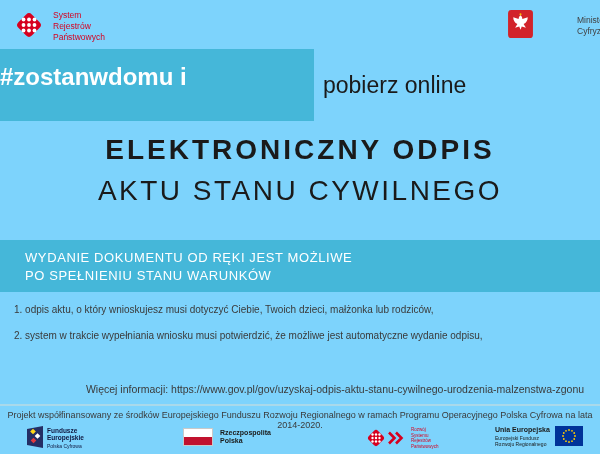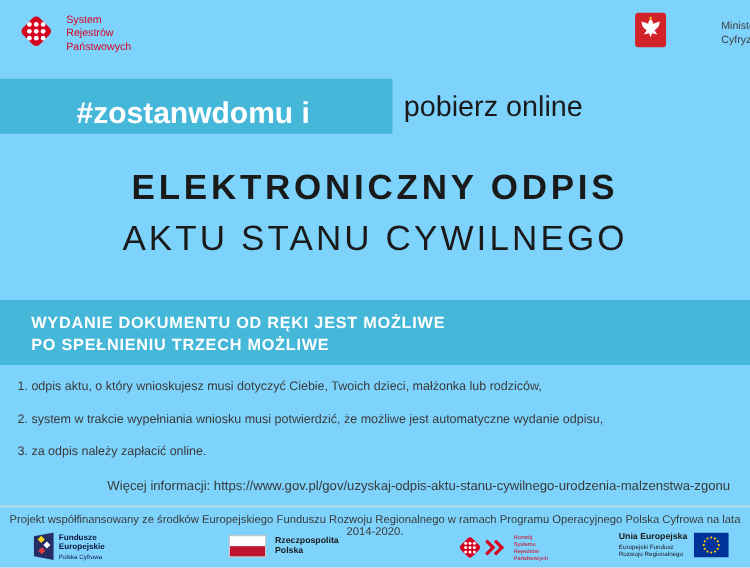--- a/index.html
+++ b/index.html
@@ -8,30 +8,30 @@
     font-family:"Liberation Sans",sans-serif;overflow:hidden;margin:0 auto;
   }
   
   .hdr-srp{position:absolute;left:12px;top:7px;display:flex;align-items:flex-start;}
   .hdr-srp svg{display:block;}
   .srp-text{margin-left:7px;margin-top:3px;font-size:8.5px;line-height:11px;color:#d6001f;font-weight:400;}
   .hdr-min{position:absolute;left:508px;top:10px;display:flex;align-items:center;gap:36px;}
   .min-text{margin-left:8px;margin-top:4px;font-size:8.5px;line-height:11px;color:#414042;}
   
   .banner-row{position:absolute;top:57px;left:0;right:0;height:56px;display:flex;align-items:center;}
-  .hashtag-box{width:314px;height:44px;background:#45b7d9;color:#fff;font-weight:700;
-    font-size:24px;line-height:56px;text-align:center;padding-right:5px;box-sizing:border-box;}
+  .hashtag-box{width:314px;height:72px;background:#45b7d9;color:#fff;font-weight:700;
+    font-size:24px;line-height:56px;text-align:left;padding-right:5px;box-sizing:border-box;}
   .banner-suffix{font-size:23px;color:#1a1a1a;padding-left:9px;line-height:56px;}
   
   .title{position:absolute;top:133px;left:0;right:0;text-align:center;color:#1a1a1a;}
   .title-l1{font-size:28px;font-weight:700;letter-spacing:3px;line-height:34px;}
   .title-l2{font-size:28px;font-weight:400;letter-spacing:2.5px;line-height:34px;margin-top:7px;}
   
   .info-bar{position:absolute;top:240px;left:0;right:0;height:52px;background:#45b7d9;
-    color:#fff;box-sizing:border-box;padding:9px 0 0 25px;font-weight:700;font-size:13px;
+    color:#fff;box-sizing:border-box;padding:9px 0 0 25px;font-weight:400;font-size:13px;
     letter-spacing:0.6px;line-height:18px;}
   
   .conditions{position:absolute;top:303px;left:14px;right:8px;color:#3a3a3a;font-size:10px;}
   .conditions p{margin:0 0 12px 0;line-height:14px;}
   
   .more-info{position:absolute;top:383px;left:70px;right:0;text-align:center;
     font-size:10.5px;color:#3a3a3a;}
   .more-info a{color:#3a3a3a;text-decoration:none;}
   
   .separator{position:absolute;top:404px;left:0;right:0;height:2px;background:#a9d9ea;}
@@ -97,27 +97,26 @@
     <div class="banner-suffix">pobierz online</div>
   </div>
 
   <div class="title">
     <div class="title-l1">ELEKTRONICZNY ODPIS</div>
     <div class="title-l2">AKTU STANU CYWILNEGO</div>
   </div>
 
   <div class="info-bar">
     <div>WYDANIE DOKUMENTU OD RĘKI JEST MOŻLIWE</div>
-    <div>PO SPEŁNIENIU TRZECH MOŻLIWE</div>
+    <div>PO SPEŁNIENIU STANU WARUNKÓW</div>
   </div>
 
   <div class="conditions">
     <p>1. odpis aktu, o który wnioskujesz musi dotyczyć Ciebie, Twoich dzieci, małżonka lub rodziców,</p>
     <p>2. system w trakcie wypełniania wniosku musi potwierdzić, że możliwe jest automatyczne wydanie odpisu,</p>
-    <p>3. za odpis należy zapłacić online.</p>
   </div>
 
   <div class="more-info">
     <span>Więcej informacji:</span>
     <a href="#">https://www.gov.pl/gov/uzyskaj-odpis-aktu-stanu-cywilnego-urodzenia-malzenstwa-zgonu</a>
   </div>
 
   <div class="separator"></div>
   <div class="disclaimer">Projekt współfinansowany ze środków Europejskiego Funduszu Rozwoju Regionalnego w ramach Programu Operacyjnego Polska Cyfrowa na lata 2014-2020.</div>
 

